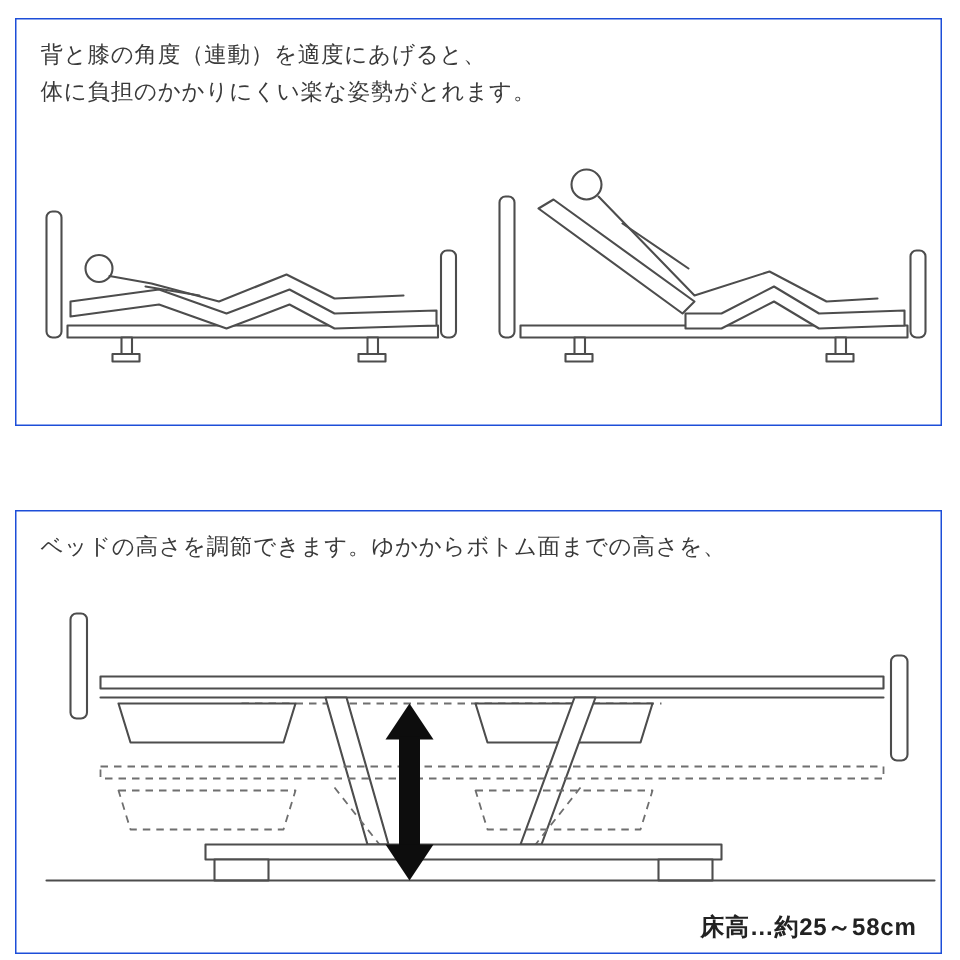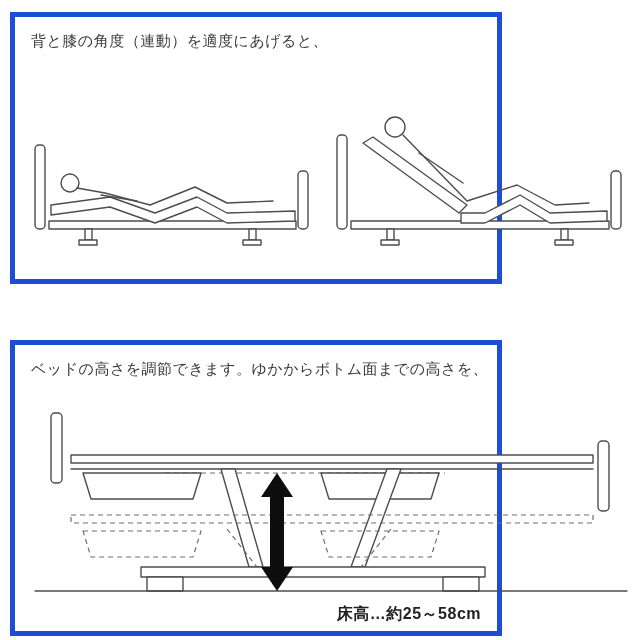--- a/index.html
+++ b/index.html
@@ -2,22 +2,22 @@
 <html><head>
 <meta charset="utf-8">
 <style>
   html,body{margin:0;padding:0;background:#ffffff;}
   .page{
     position:relative;width:640px;height:640px;background:#ffffff;
     font-family:"Liberation Sans","DejaVu Sans",sans-serif;
     color:#3a3a3a;overflow:hidden;
   }
   .panel{
-    position:absolute;left:10px;width:492px;
-    border:5px solid #1d4ed8;background:#ffffff;box-sizing:border-box;
+    position:absolute;left:10px;width:618px;
+    border:1px solid #1d4ed8;background:#ffffff;box-sizing:border-box;
   }
   .panel-recline{top:12px;height:272px;}
   .panel-height{top:340px;height:296px;}
   .caption{
     margin:0;padding:0 0 0 16px;font-size:15px;line-height:1.65;
     letter-spacing:0.5px;color:#3a3a3a;
   }
   .caption.first{padding-top:12px;}
   .art{display:block;position:absolute;left:0;}
   .art-recline{top:66px;}
@@ -32,20 +32,21 @@
   .dashshape{stroke:#6f6f6f;stroke-width:1.2;fill:none;stroke-dasharray:5 4;stroke-linejoin:round;}
   .arrow{fill:#0d0d0d;stroke:none;}
 </style>
 </head>
 <body>
 
 <div class="page">
 
   <section class="panel panel-recline">
     <p class="caption first">背と膝の角度（連動）を適度にあげると、</p>
+    <p class="caption">体に負担のかかりにくい楽な姿勢がとれます。</p>
 
     <svg class="art art-recline" width="618" height="190" viewBox="0 0 618 190">
 
       <g>
         <rect class="shape" x="20" y="62" width="10" height="84" rx="4"></rect>
         <rect class="shape" x="283" y="88" width="10" height="58" rx="4"></rect>
 
         <rect class="shape" x="34" y="138" width="247" height="8"></rect>
         <rect class="shape" x="70" y="146" width="7" height="11"></rect>
         <rect class="shape" x="64" y="157" width="18" height="5"></rect>

